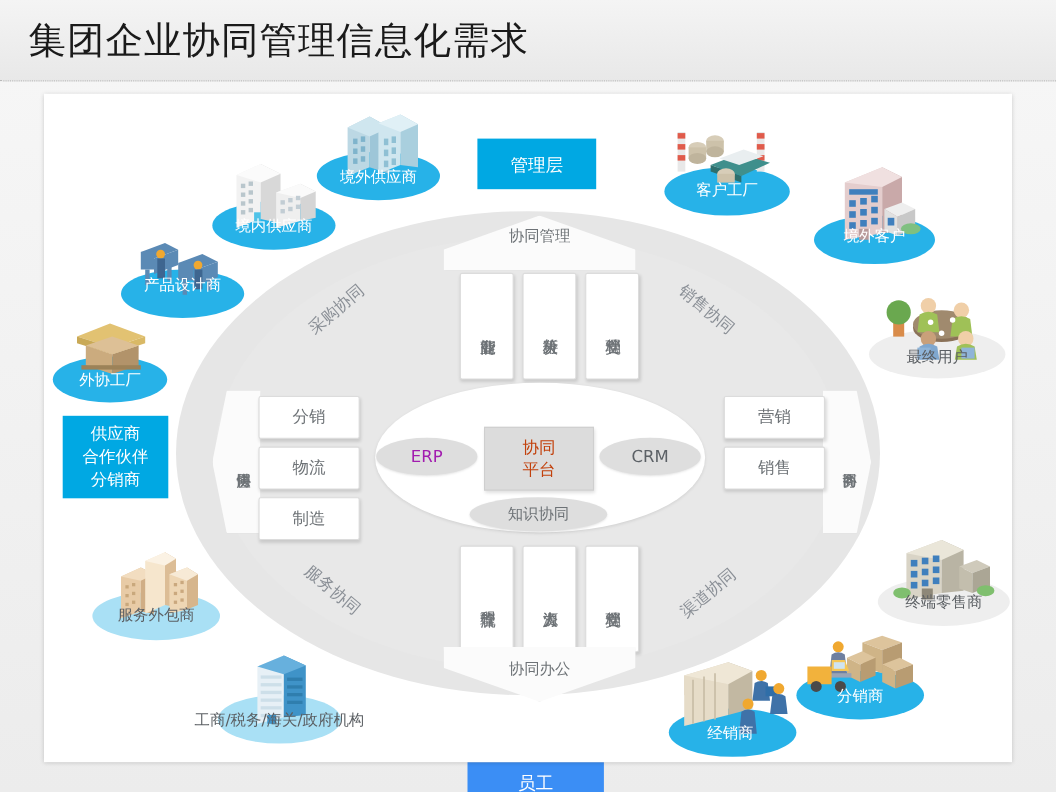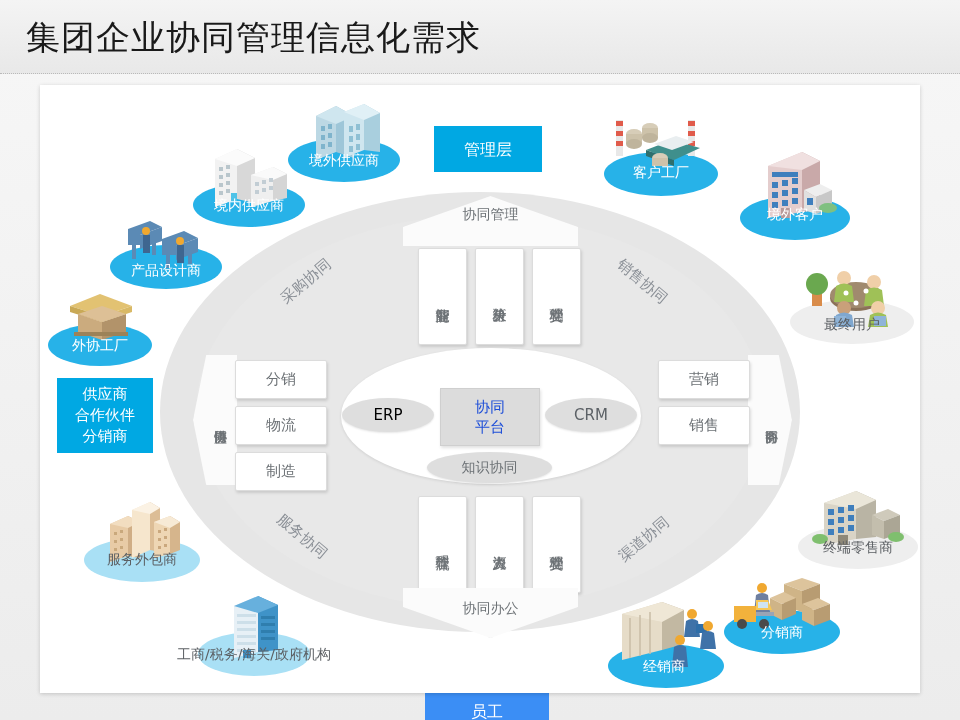--- a/index.html
+++ b/index.html
@@ -89,26 +89,26 @@
   .r1{top:360px;} .r2{top:406px;} .r3{top:452px;}
 
   
   .inner-ell{position:absolute;left:341px;top:348px;width:300px;height:136px;
     background:#ffffff;border-radius:50%;box-shadow:0 1px 3px rgba(0,0,0,.10);}
   .pill{position:absolute;background:#dedede;border-radius:50%;
     display:flex;align-items:center;justify-content:center;
     font-size:14px;color:#6d7276;box-shadow:0 1px 2px rgba(0,0,0,.10);}
   .pill-top{left:427px;top:349px;width:125px;height:31px;}
   .pill-bot{left:427px;top:452px;width:125px;height:31px;}
-  .pill-left{left:342px;top:398px;width:92px;height:34px;font-size:15px;color:#000000;}
+  .pill-left{left:342px;top:398px;width:92px;height:34px;font-size:15px;color:#a21caf;}
   .pill-right{left:545px;top:398px;width:92px;height:34px;font-size:15px;color:#5c6166;}
   .core{position:absolute;left:440px;top:388px;width:98px;height:56px;
     background:#dcdcdc;border:1px solid #cfcfcf;
     display:flex;align-items:center;justify-content:center;text-align:right;
-    font-size:15px;color:#1d4ed8;line-height:20px;
+    font-size:15px;color:#c2410c;line-height:20px;
     box-shadow:1px 2px 3px rgba(0,0,0,.12);}
 
   
   .bluebox{position:absolute;display:flex;align-items:center;justify-content:center;
     text-align:center;color:#fff;font-size:16px;line-height:21px;}
   .bb-top{left:434px;top:126px;width:108px;height:46px;background:#00a8e3;}
   .bb-right{left:818px;top:380px;width:88px;height:80px;background:#00a8e3;}
   .bb-left{left:57px;top:378px;width:96px;height:75px;background:#00a8e3;font-size:15px;}
   .bb-bottom{left:425px;top:693px;width:124px;height:36px;background:#3b8ef5;}
 
@@ -287,21 +287,21 @@
       </g>
       <g>
           <circle cx="28" cy="22" r="4" fill="#f0a830"></circle>
           <rect x="25" y="26" width="7" height="18" fill="#3e6690"></rect>
         </g>
       <g>
           <circle cx="62" cy="32" r="4" fill="#f0a830"></circle>
           <rect x="59" y="36" width="7" height="18" fill="#3e6690"></rect>
         </g>
     </svg>
-    <div class="lbl lbl-white" style="top:55px;">产品设计商</div>
+    <div class="lbl lbl-white" style="top:44px;">产品设计商</div>
   </div>
 
   <div class="ent" style="left:48px;top:288px;width:104px;height:78px;">
     <div class="disc disc-blue" style="left:0;top:36px;width:104px;height:42px;"></div>
     <svg class="art" style="left:16px;top:0;" width="74" height="56" viewBox="0 0 74 56">
       <polygon points="6,18 36,6 68,18 38,28" fill="#e2c272"></polygon>
       <polygon points="6,18 38,28 38,34 6,24" fill="#c9a956"></polygon>
       <polygon points="38,28 68,18 68,24 38,34" fill="#d9b966"></polygon>
       <polygon points="14,26 38,34 38,52 14,44" fill="#cbab7e"></polygon>
       <polygon points="38,34 62,26 62,44 38,52" fill="#b2936a"></polygon>

